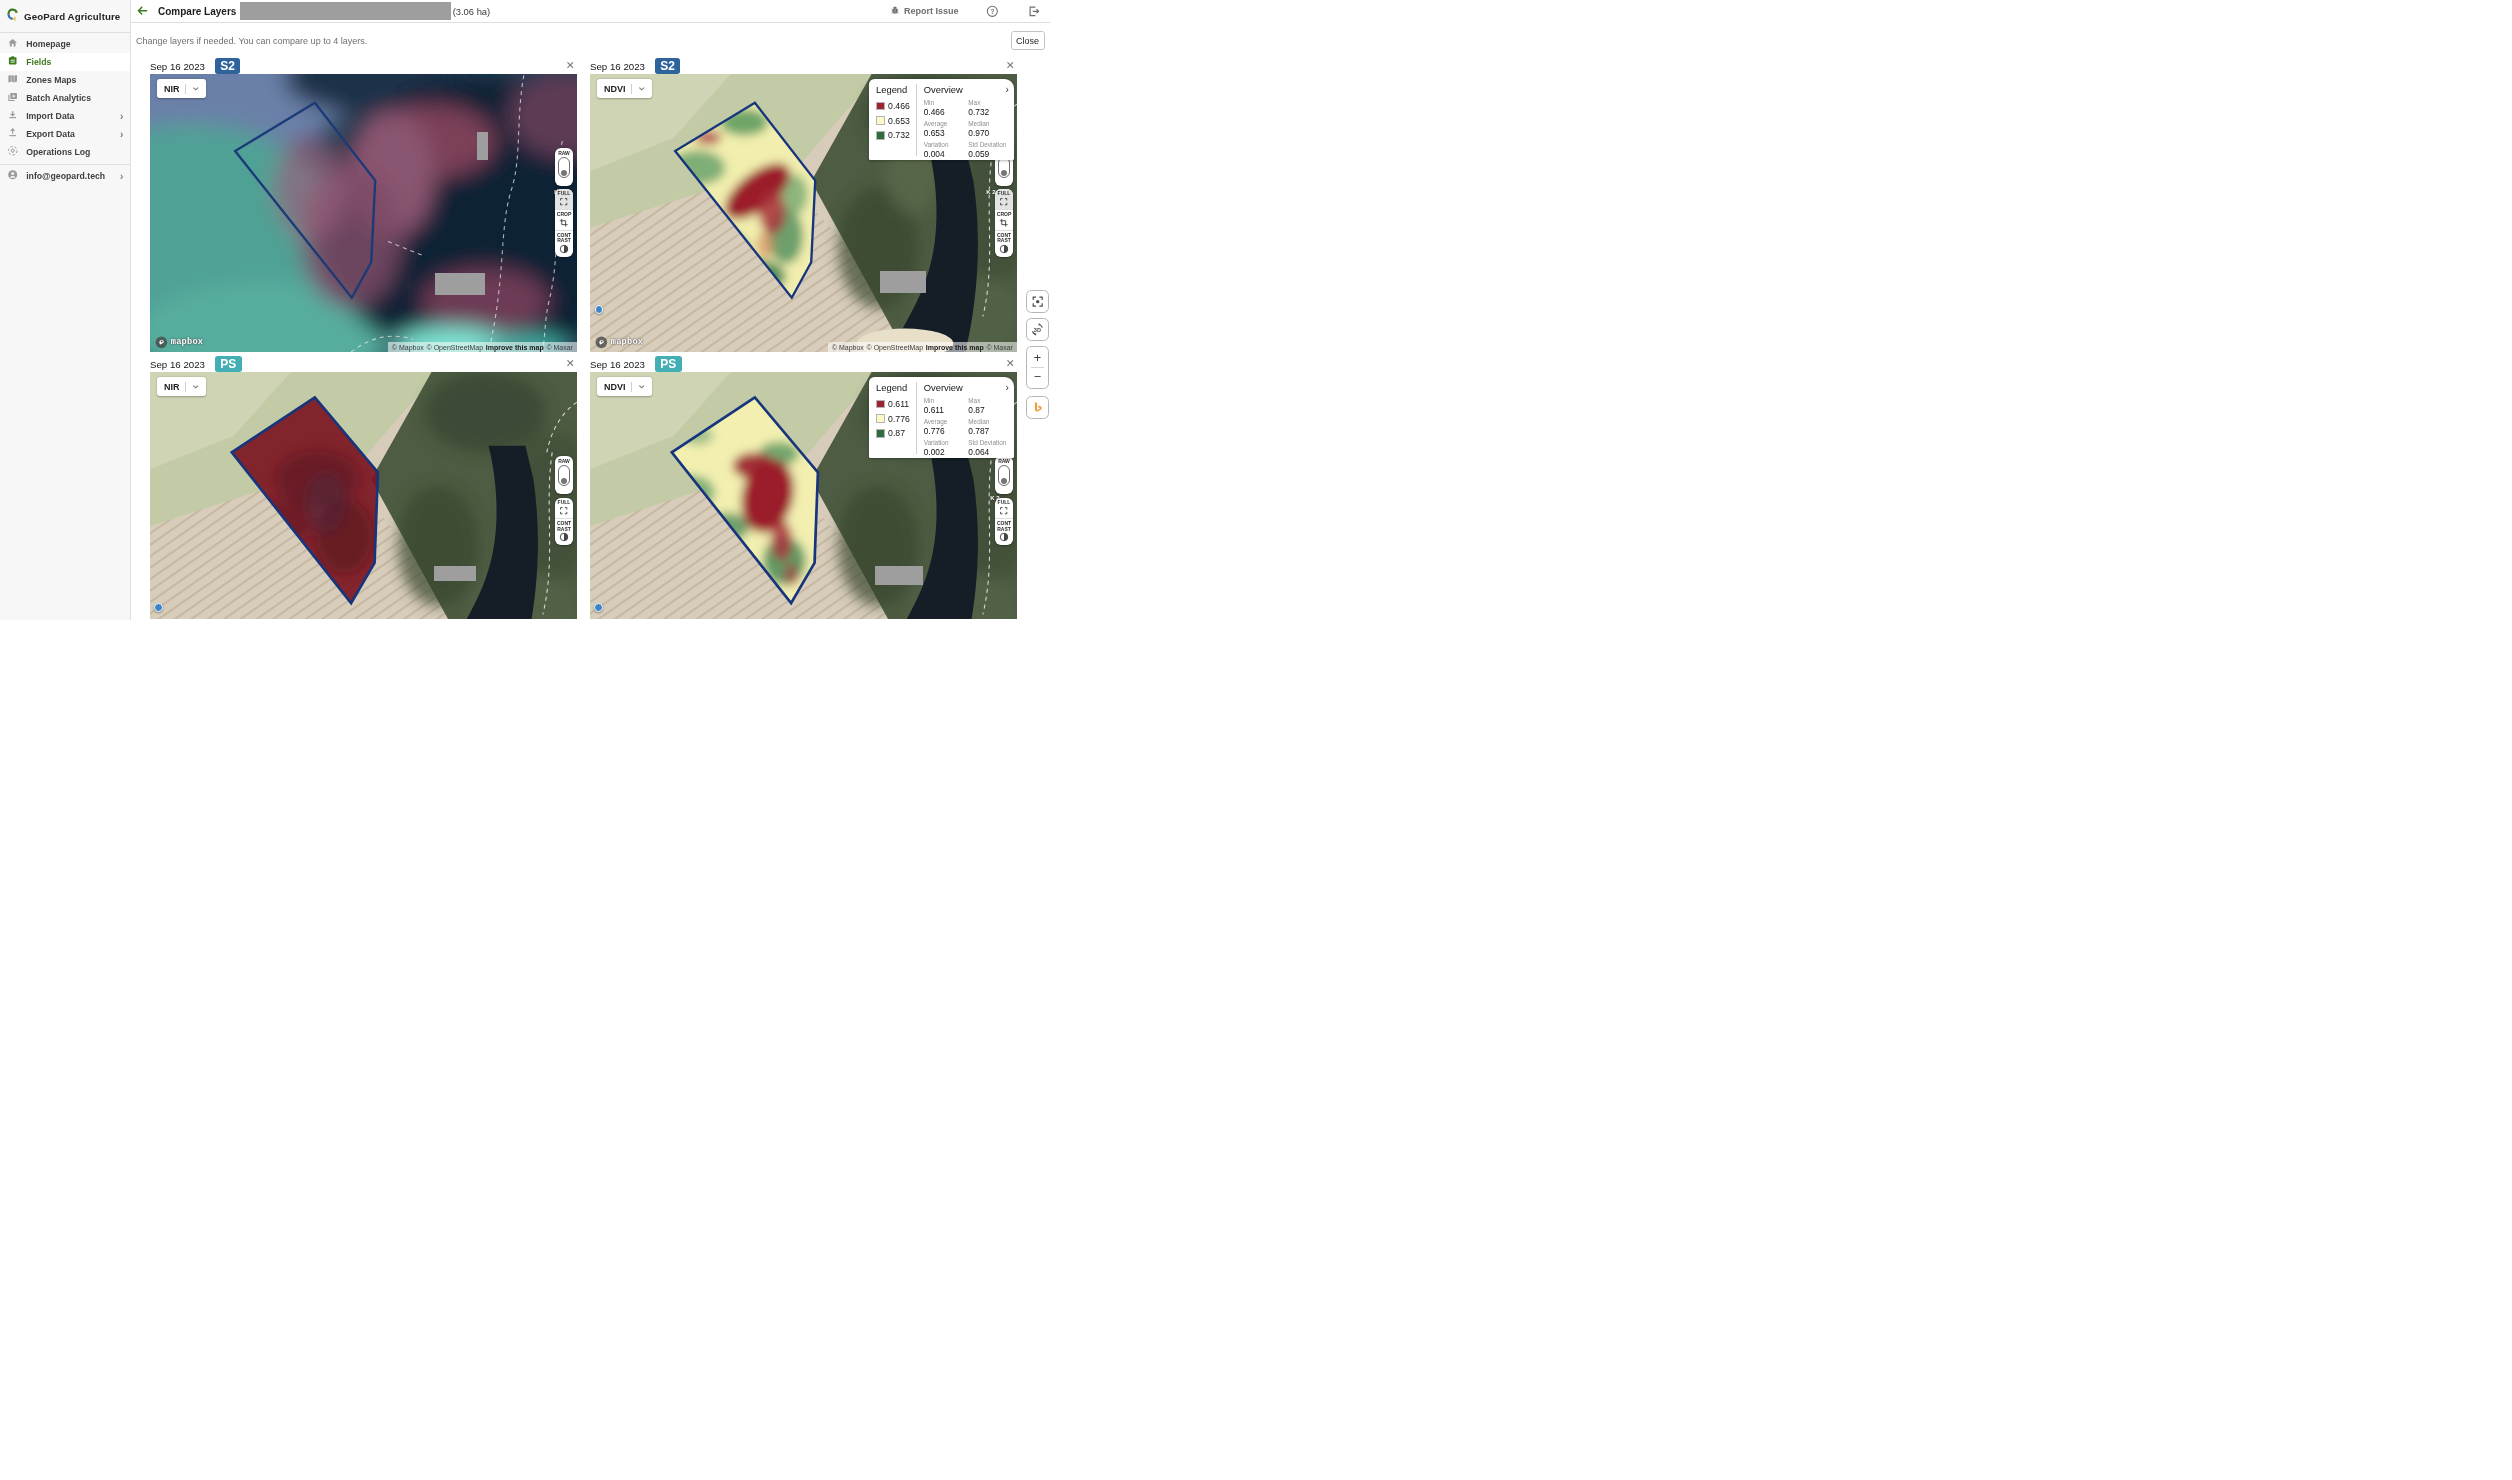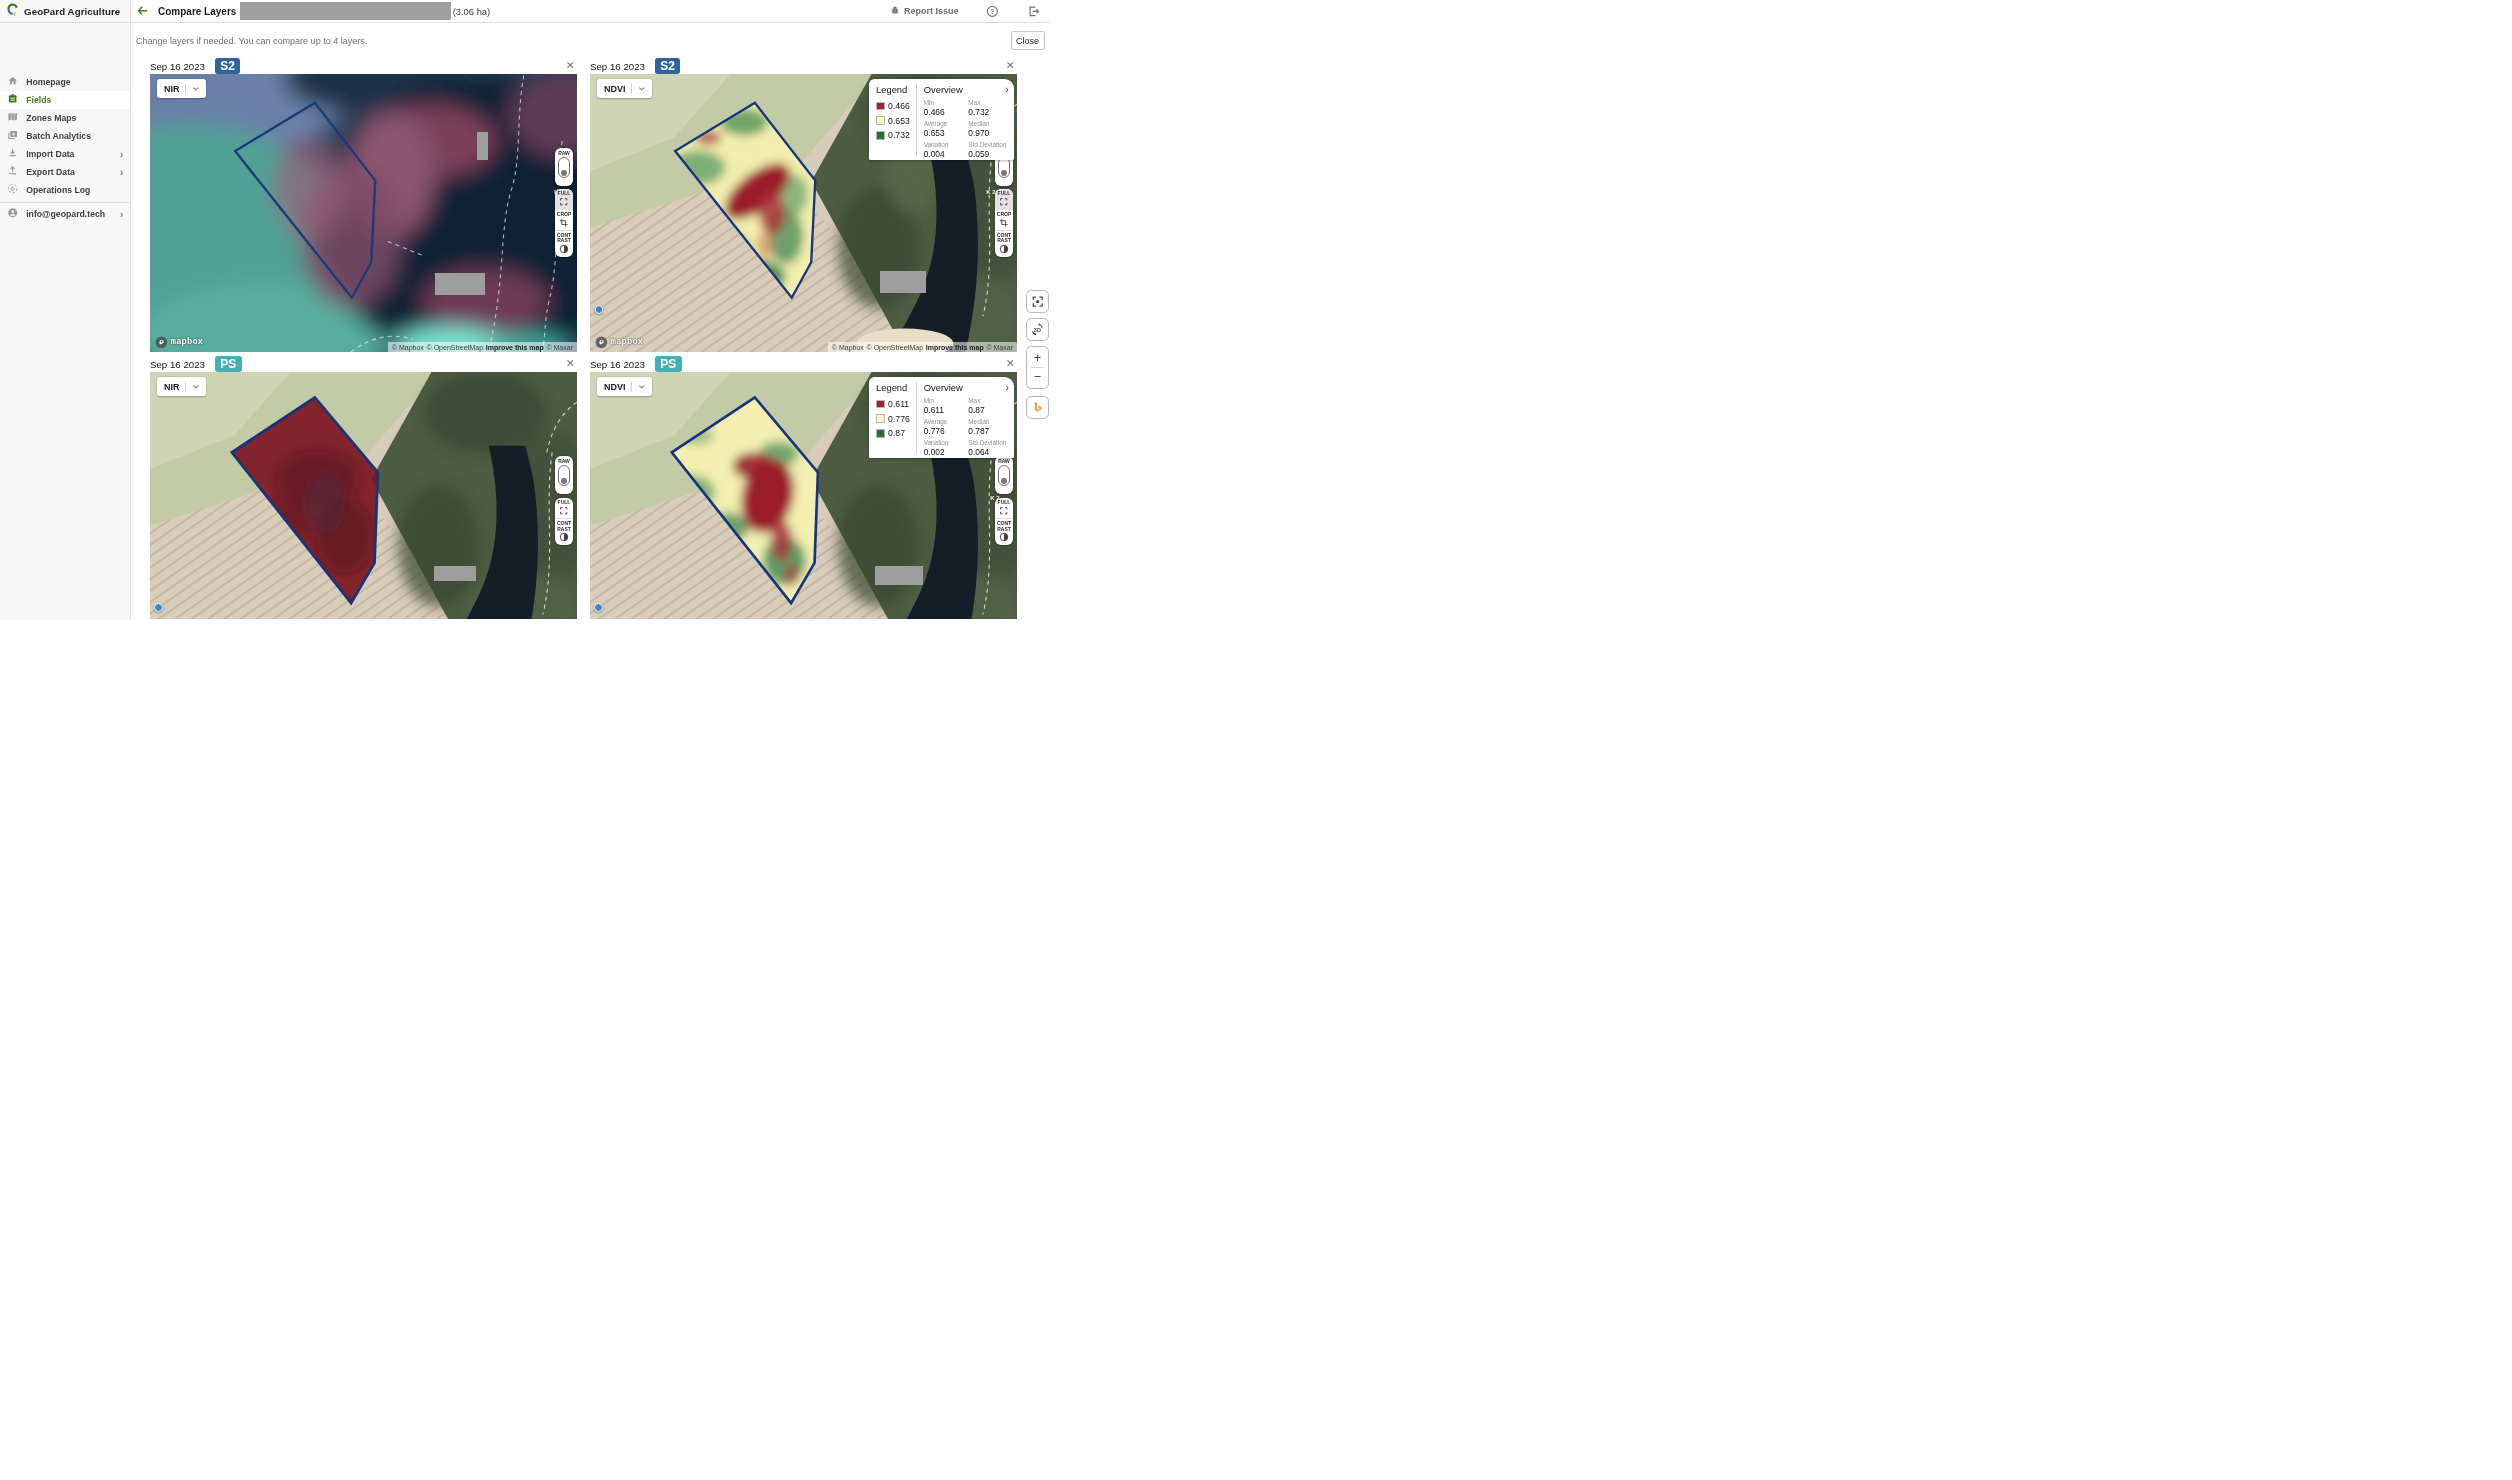--- a/index.html
+++ b/index.html
@@ -12,23 +12,23 @@
   .backbtn { width:23px; height:23px; display:flex; align-items:center; justify-content:center; cursor:pointer; }
   .cl-title { font-size:10px; font-weight:700; color:#1c1c1c; margin-left:4px; white-space:nowrap; }
   .redact-name { width:211px; height:17.4px; background:#9e9e9e; margin-left:4px; }
   .area-label { font-size:9.4px; color:#3a3a3a; margin-left:1.3px; white-space:nowrap; }
   .topbar-right { margin-left:auto; display:flex; align-items:center; gap:27px; padding-right:8px; }
   .report-issue { display:flex; align-items:center; gap:4px; color:#6d6d6d; font-size:9px; font-weight:600; cursor:pointer; }
   .icon-btn { width:14.8px; height:14.8px; display:flex; align-items:center; justify-content:center; cursor:pointer; }
 
   
   .sidebar { position:absolute; left:0; top:0; width:131px; height:100%; background:#f7f7f7; border-right:0.7px solid #e0e0e0; z-index:50; }
-  .brand { height:23px; display:flex; align-items:center; gap:4.7px; padding-left:6px; border-bottom:0.7px solid #dedede; background:#f7f7f7; }
+  .brand { height:33px; display:flex; align-items:center; gap:4.7px; padding-left:6px; border-bottom:0.7px solid #dedede; background:#f7f7f7; }
   .brand-name { font-size:9.7px; font-weight:700; color:#232323; letter-spacing:0.1px; }
-  .nav { padding-top:2px;margin-top:48px; }
+  .nav { padding-top:2px; }
   .nav-item { height:18px; display:flex; align-items:center; gap:7.4px; padding:0 6.7px 0 7.4px; font-size:8.7px; color:#3f3f3f; font-weight:600; cursor:pointer; }
   .nav-item .lbl { flex:1; }
   .nav-item.active { background:#ffffff; color:#3e7a1f; }
   .nav-item .chev { color:#7a7a7a; font-size:10px; }
   .nav-div { height:0.7px; background:#e0e0e0; margin:2.7px 0; }
 
   
   .subheader { position:absolute; left:118px; top:23px; right:0; height:35px; background:#fff; z-index:30; }
   .hint { position:absolute; left:18px; top:12.7px; font-size:9px; color:#6f6f6f; }
   .close-btn { position:absolute; right:5.4px; top:8px; width:34px; height:19px; background:#fff; border:0.7px solid #c2c2c2; border-radius:2.7px; font-size:9px; color:#1f1f1f; display:flex; align-items:center; justify-content:center; cursor:pointer; }

